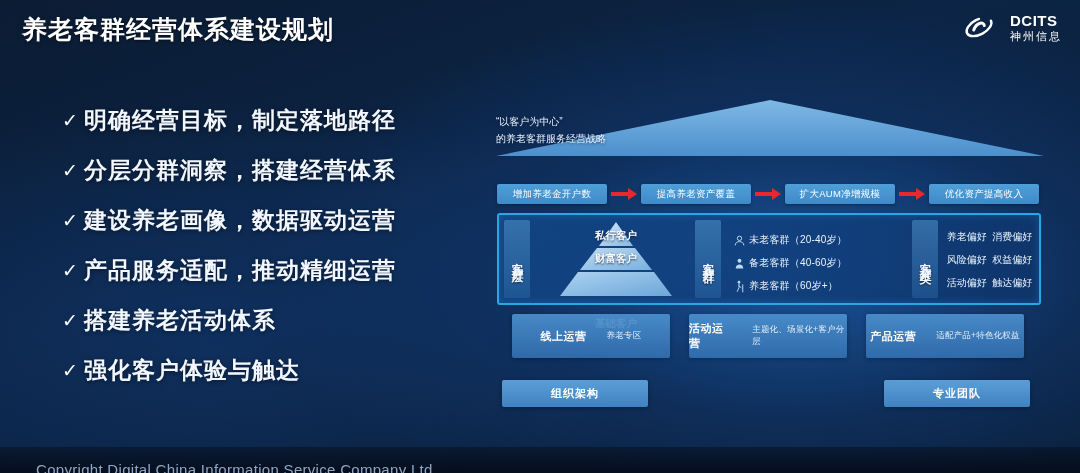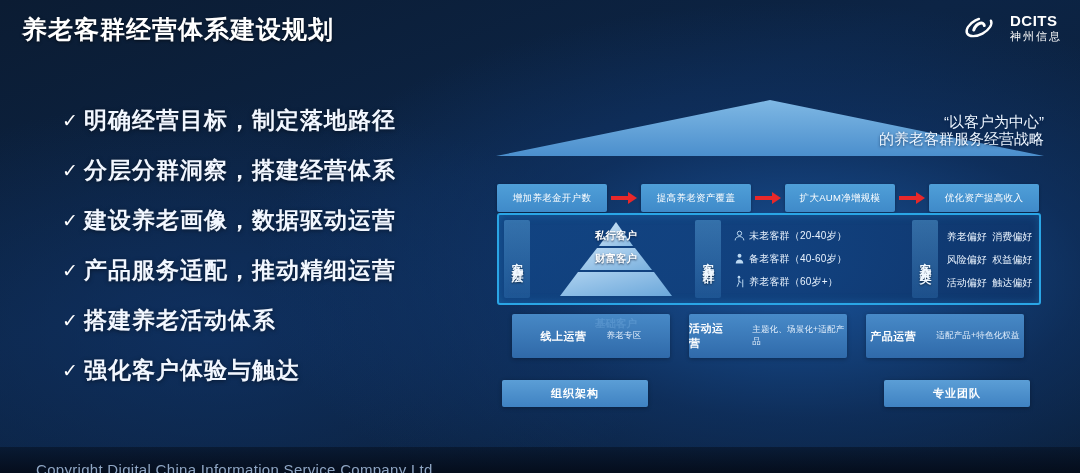--- a/index.html
+++ b/index.html
@@ -43,31 +43,31 @@
     color:#f2f7ff;
     text-shadow:0 1px 4px rgba(0,0,0,.5);
   }
 
   
   .diagram{position:absolute;left:490px;top:92px;width:560px;height:340px;}
 
   .roof{position:relative;width:548px;height:70px;margin:0 auto;}
   .roof svg{position:absolute;inset:0;}
   .roof-label{
-    position:absolute;left:0;right:0;top:21px;text-align:right;
-    font-size:15px;line-height:17px;color:#eef6ff;
+    position:absolute;left:0;right:0;top:21px;text-align:left;
+    font-size:10px;line-height:17px;color:#eef6ff;
     text-shadow:0 1px 3px rgba(0,30,70,.75);
   }
 
   .arrow-row{
     position:absolute;left:7px;top:92px;width:542px;
     display:flex;align-items:center;justify-content:space-between;
   }
   .chip{
-    flex:0 0 auto;width:110px;height:28px;
+    flex:0 0 auto;width:110px;height:20px;
     background:linear-gradient(180deg,#4f9fd8 0%,#3f8ac9 100%);
     border-radius:2px;
     display:flex;align-items:center;justify-content:center;
     font-size:9.5px;color:#ffffff;letter-spacing:.3px;
     box-shadow:0 1px 3px rgba(0,0,0,.35);
   }
   .arrow{flex:0 0 auto;width:26px;height:12px;position:relative;}
   .arrow .shaft{position:absolute;left:0;top:4px;width:17px;height:4px;background:#e8282a;}
   .arrow .head{
     position:absolute;right:0;top:0;width:0;height:0;
@@ -97,21 +97,21 @@
   .seg-class{flex:1 1 auto;}
 
   .pyramid{position:relative;width:140px;height:78px;margin:5px 0 0 4px;}
   .pyramid svg{position:absolute;inset:0;}
   .pyr-txt{position:absolute;left:0;right:0;text-align:center;font-size:10.5px;color:#ffffff;font-weight:bold;text-shadow:0 1px 2px rgba(0,20,50,.8);}
   .pyr-1{top:9px;}
   .pyr-2{top:32px;}
   .pyr-3{top:61px;margin-top:36px;}
 
   .grouplist{padding:9px 0 0 8px;}
-  .grow{display:flex;align-items:center;height:23px;}
+  .grow{display:flex;align-items:flex-end;height:23px;}
   .grow .gicon{width:20px;flex:0 0 20px;display:flex;align-items:center;justify-content:center;}
   .grow .gtxt{font-size:10px;color:#eaf4ff;letter-spacing:.2px;}
 
   .classgrid{
     padding:10px 6px 0 8px;
     display:grid;grid-template-columns:1fr 1fr;grid-auto-rows:23px;
     column-gap:4px;align-items:center;
   }
   .classgrid span{font-size:10px;color:#eaf4ff;text-align:center;}
 
@@ -306,21 +306,21 @@
     </div>
   </div>
 
   <div class="ops">
     <div class="opbox">
       <span class="ot">线上运营</span>
       <span class="os">养老专区</span>
     </div>
     <div class="opbox">
       <span class="ot">活动运营</span>
-      <span class="os">主题化、场景化+适配产品</span>
+      <span class="os">主题化、场景化+客户分层</span>
     </div>
     <div class="opbox">
       <span class="ot">产品运营</span>
       <span class="os">适配产品+特色化权益</span>
     </div>
   </div>
 
   <div class="base">
     <div class="basebox">组织架构</div>
     <div class="basebox">专业团队</div>

